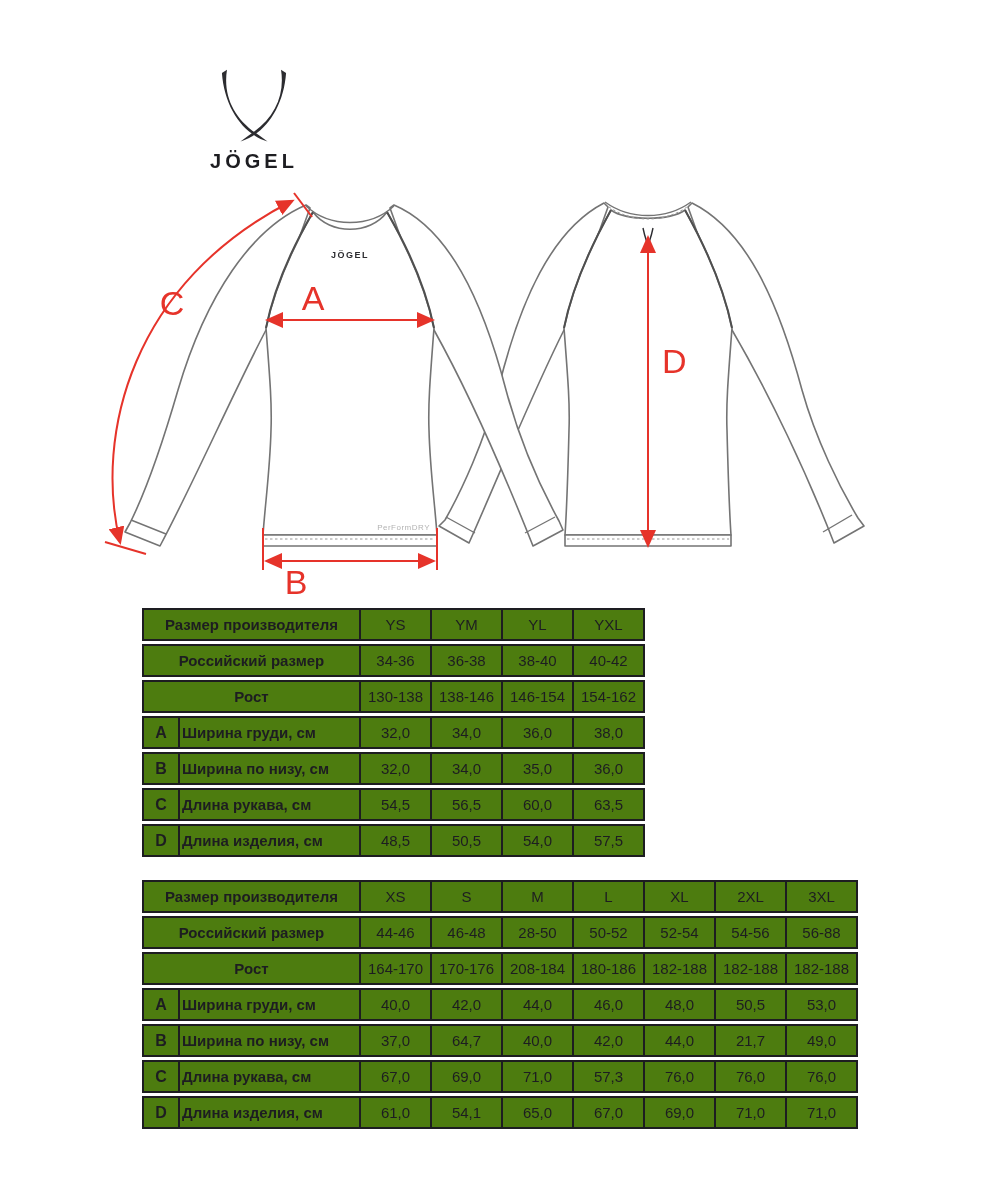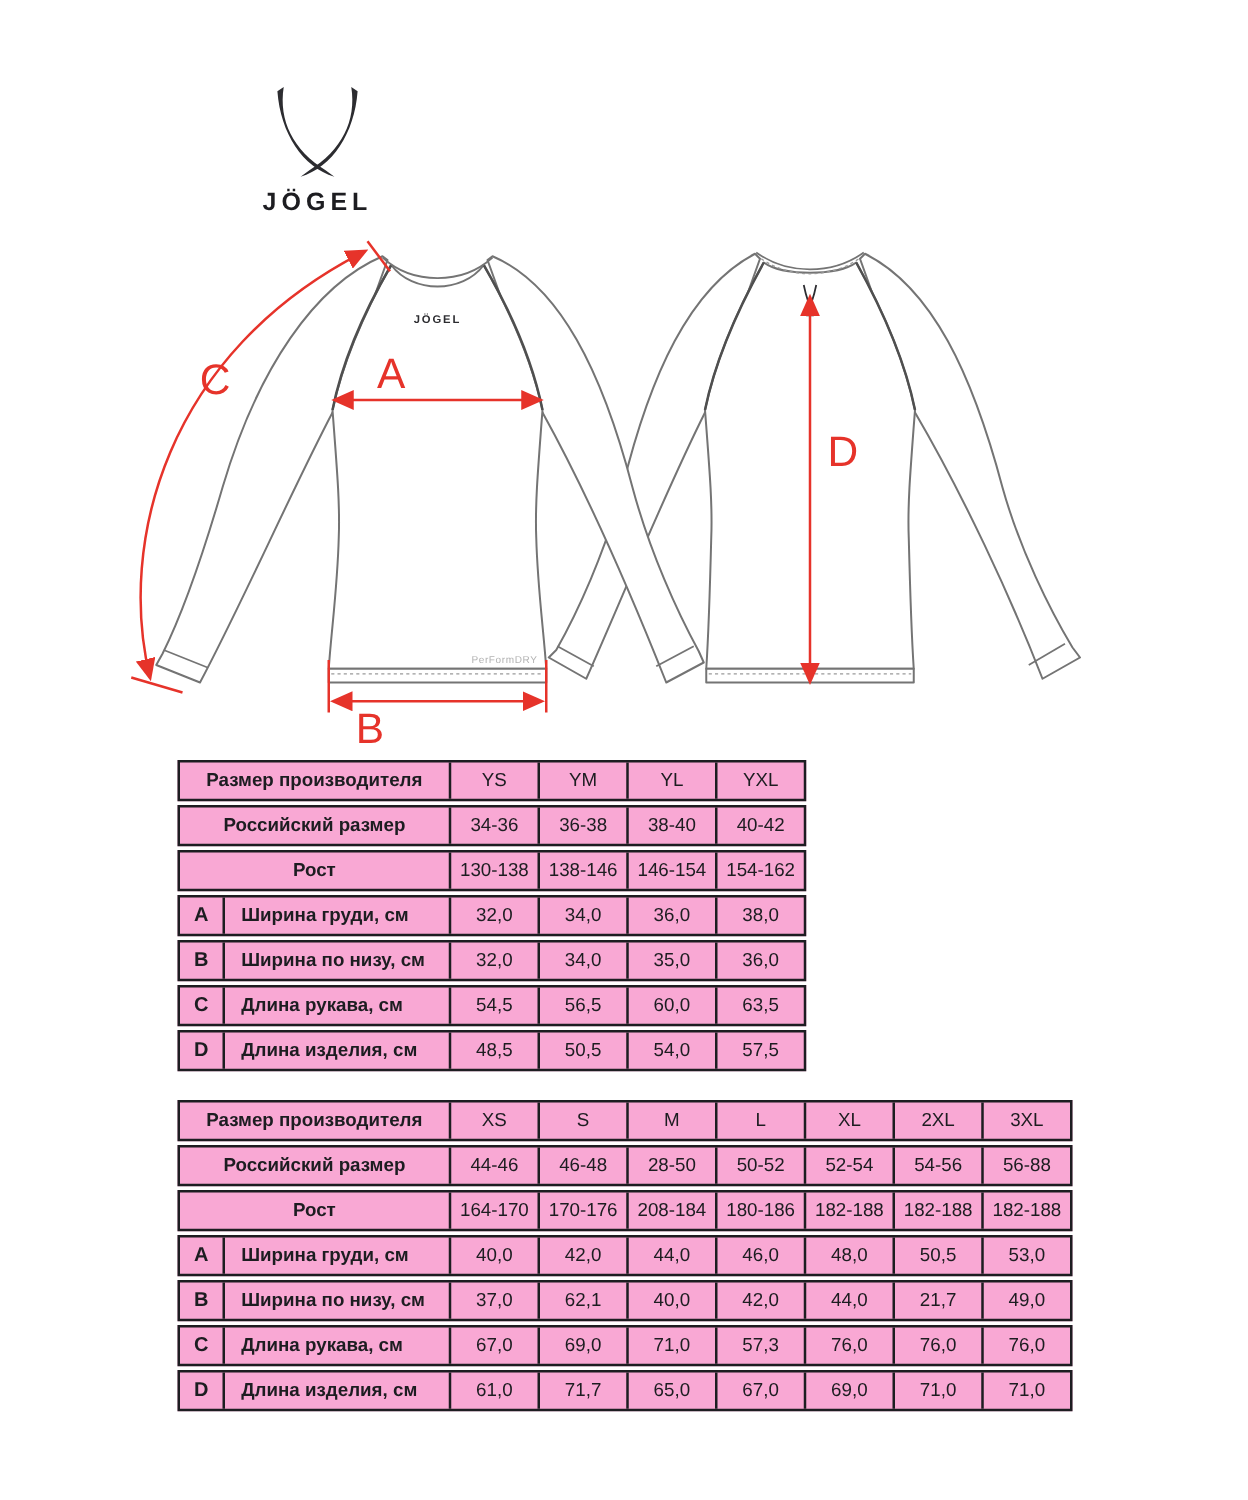--- a/index.html
+++ b/index.html
@@ -22,26 +22,26 @@
   .stitch{fill:none;stroke:#9a9a9a;stroke-width:1;stroke-dasharray:2.5 2.5;}
   .red-line{fill:none;stroke:var(--accent);stroke-width:2;}
   .red-text{fill:var(--accent);font-family:"Liberation Sans",sans-serif;font-size:34px;}
   .chest-logo{fill:#2c2c30;font-size:9px;font-weight:bold;letter-spacing:1.5px;}
   .material{fill:#b3b3b3;font-size:8px;letter-spacing:.5px;}
   .ink-line{fill:none;stroke:#2c2c30;stroke-width:1.4;}
   .ink-fill{fill:#2c2c30;}
   
   .size-table{position:absolute;left:142px;}
   .t-row{display:flex;align-items:stretch;box-sizing:border-box;height:33px;
-         border:2px solid var(--ink);margin-bottom:3px;background:#f9a8d4;}
+         border:2px solid var(--ink);margin-bottom:3px;background:#4d7c0f;}
   .t-cell{display:flex;align-items:center;justify-content:center;box-sizing:border-box;
           font-size:15px;white-space:nowrap;}
   .t-label-full{width:215px;flex:none;font-weight:bold;}
   .t-letter{width:36px;flex:none;border-right:2px solid var(--ink);font-weight:bold;font-size:16px;}
-  .t-rowlabel{width:179px;flex:none;justify-content:flex-start;padding-left:13px;font-weight:bold;}
+  .t-rowlabel{width:179px;flex:none;justify-content:flex-start;padding-left:2px;font-weight:bold;}
   .t-value{flex:1;border-left:2px solid var(--ink);}
   #table-0{top:608px;width:503px;}
   #table-1{top:880px;width:716px;}
 </style>
 </head>
 <body>
 
 <div class="page">
 
   <div class="brand">
@@ -223,21 +223,21 @@
         <div class="t-cell t-value">44,0</div>
         <div class="t-cell t-value">46,0</div>
         <div class="t-cell t-value">48,0</div>
         <div class="t-cell t-value">50,5</div>
         <div class="t-cell t-value">53,0</div>
       </div>
       <div class="t-row">
         <div class="t-cell t-letter">B</div>
         <div class="t-cell t-rowlabel">Ширина по низу, см</div>
         <div class="t-cell t-value">37,0</div>
-        <div class="t-cell t-value">62,1</div>
+        <div class="t-cell t-value">64,7</div>
         <div class="t-cell t-value">40,0</div>
         <div class="t-cell t-value">42,0</div>
         <div class="t-cell t-value">44,0</div>
         <div class="t-cell t-value">21,7</div>
         <div class="t-cell t-value">49,0</div>
       </div>
       <div class="t-row">
         <div class="t-cell t-letter">C</div>
         <div class="t-cell t-rowlabel">Длина рукава, см</div>
         <div class="t-cell t-value">67,0</div>
@@ -245,21 +245,21 @@
         <div class="t-cell t-value">71,0</div>
         <div class="t-cell t-value">57,3</div>
         <div class="t-cell t-value">76,0</div>
         <div class="t-cell t-value">76,0</div>
         <div class="t-cell t-value">76,0</div>
       </div>
       <div class="t-row">
         <div class="t-cell t-letter">D</div>
         <div class="t-cell t-rowlabel">Длина изделия, см</div>
         <div class="t-cell t-value">61,0</div>
-        <div class="t-cell t-value">71,7</div>
+        <div class="t-cell t-value">54,1</div>
         <div class="t-cell t-value">65,0</div>
         <div class="t-cell t-value">67,0</div>
         <div class="t-cell t-value">69,0</div>
         <div class="t-cell t-value">71,0</div>
         <div class="t-cell t-value">71,0</div>
       </div>
     </div>
 
 </div>
 

